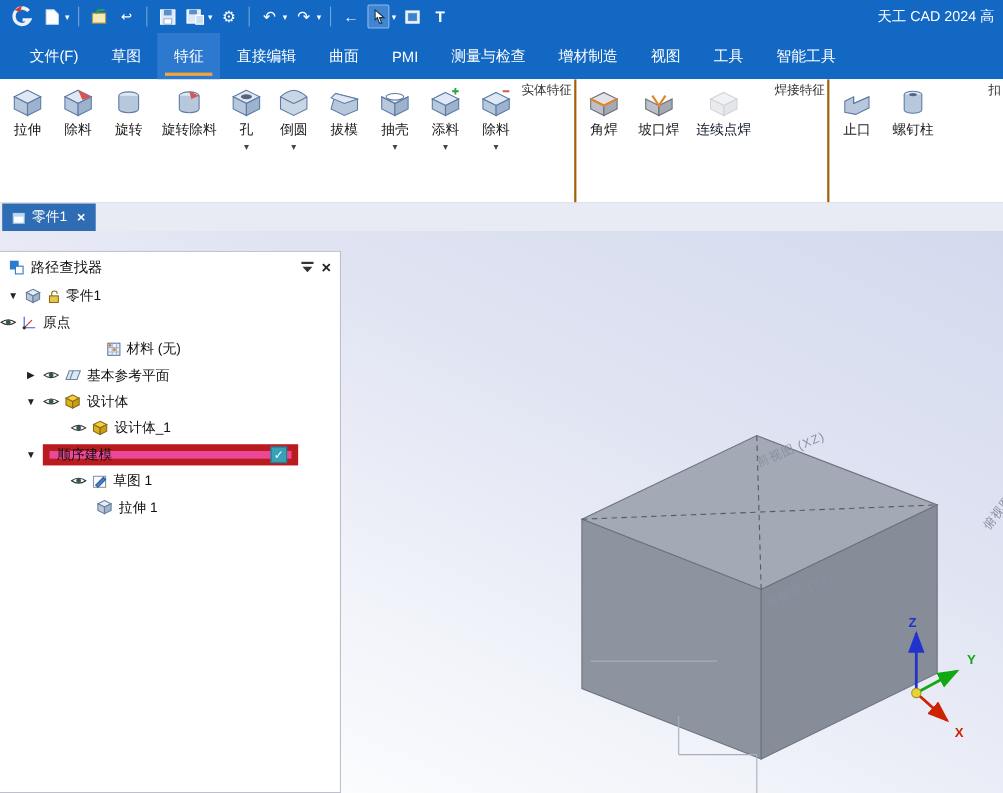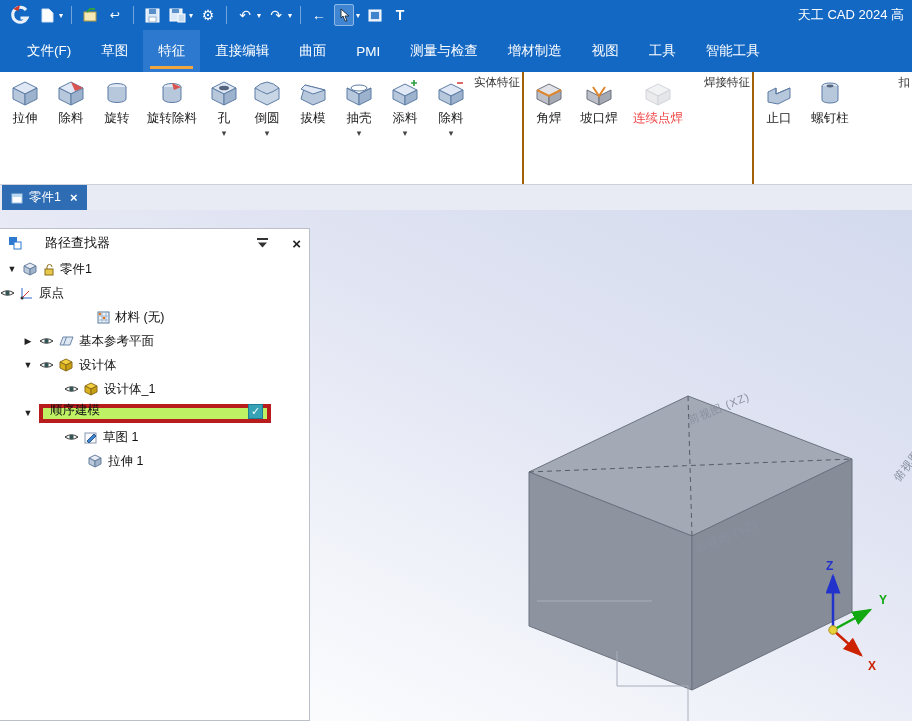--- a/index.html
+++ b/index.html
@@ -19,39 +19,39 @@
 .menu-tab.active::after{content:"";position:absolute;left:7px;right:7px;bottom:3px;height:3px;background:#f0a63c}
 
 .ribbon{height:113px;background:#fff;border-bottom:1px solid #cdd1da;display:flex;overflow:hidden}
 .ribbon-group{display:flex;flex-direction:row;padding:2px 2px 0}
 .ribbon-group+.ribbon-group{border-left:2px solid #a16207}
 .rg-buttons{display:flex;flex:1;align-items:flex-start}
 .rg-label{text-align:left;font-size:11.5px;color:#333;height:20px;line-height:17px;white-space:nowrap}
 .ribbon-btn{display:flex;flex-direction:column;align-items:center;padding:6px 5px 0;min-width:46px;cursor:default}
 .rb-label{font-size:12.5px;color:#1a1a1a;white-space:nowrap;margin-top:3px}
 .rb-caret{font-size:9px;color:#444;line-height:9px;margin-top:2px}
-.ribbon-btn.disabled .rb-label{color:#ef4444}
+.ribbon-btn.disabled .rb-label{color:#0f172a}
 
 .tabstrip{height:25px;background:#e8ebf3;display:flex;align-items:stretch}
 .doc-tab{background:#2e6cb3;color:#fff;display:flex;align-items:center;gap:6px;padding:0 9px;font-size:12.5px;margin-left:2px;cursor:default}
 .doc-tab-close{font-size:13px;font-weight:bold;margin-left:3px;cursor:default}
 
 .client{position:relative;height:511px;background:linear-gradient(206deg,#d4daee 0%,#dfe3f2 32%,#f2f4fa 66%,#ffffff 92%)}
 svg.viewport{position:absolute;left:0;top:0}
 .plane-label{font-size:11px;letter-spacing:1px}
 .axis-label{font-size:12px;font-weight:bold}
 
 .pathfinder{position:absolute;left:0;top:18px;width:310px;height:493px;background:#fff;border:1px solid #bcc0cb;border-left:none}
-.pf-header{height:28px;display:flex;align-items:center;padding:0 8px;gap:23px}
+.pf-header{height:28px;display:flex;align-items:center;padding:0 8px;gap:6px}
 .pf-title{font-size:13px;color:#111}
 .pf-spacer{flex:1}
 .pf-close{font-size:15px;font-weight:bold;color:#222;cursor:default}
 .pf-row{height:24px;display:flex;align-items:center;gap:5px;font-size:12.5px;color:#111;cursor:default}
 .arrow{font-size:9px;color:#222;width:12px;text-align:center;cursor:default}
-.hl-bar{display:flex;align-items:flex-end;background:#bef264;border:4px solid #b91c1c;height:19px;padding:0 4px 0 7px;width:232px}
+.hl-bar{display:flex;align-items:center;background:#ec4899;border:6px solid #b91c1c;height:19px;padding:0 4px 0 7px;width:232px}
 .hl-check{margin-left:auto;width:15px;height:15px;background:#35a3b5;color:#fff;font-size:11px;display:flex;align-items:center;justify-content:center;border:1px solid #1d7f92;cursor:default}
 </style>
 </head>
 <body>
 
 <div class="titlebar">
   <span class="tb-icon">
       <svg width="24" height="22" viewBox="0 0 24 22">
         <path d="M18 6 A7.5 7.5 0 1 0 19 14 L12.5 14" fill="none" stroke="#eaf1fa" stroke-width="3"></path>
         <path d="M5 5 L12 1 L10.5 7 Z" fill="#d03a2b"></path>

